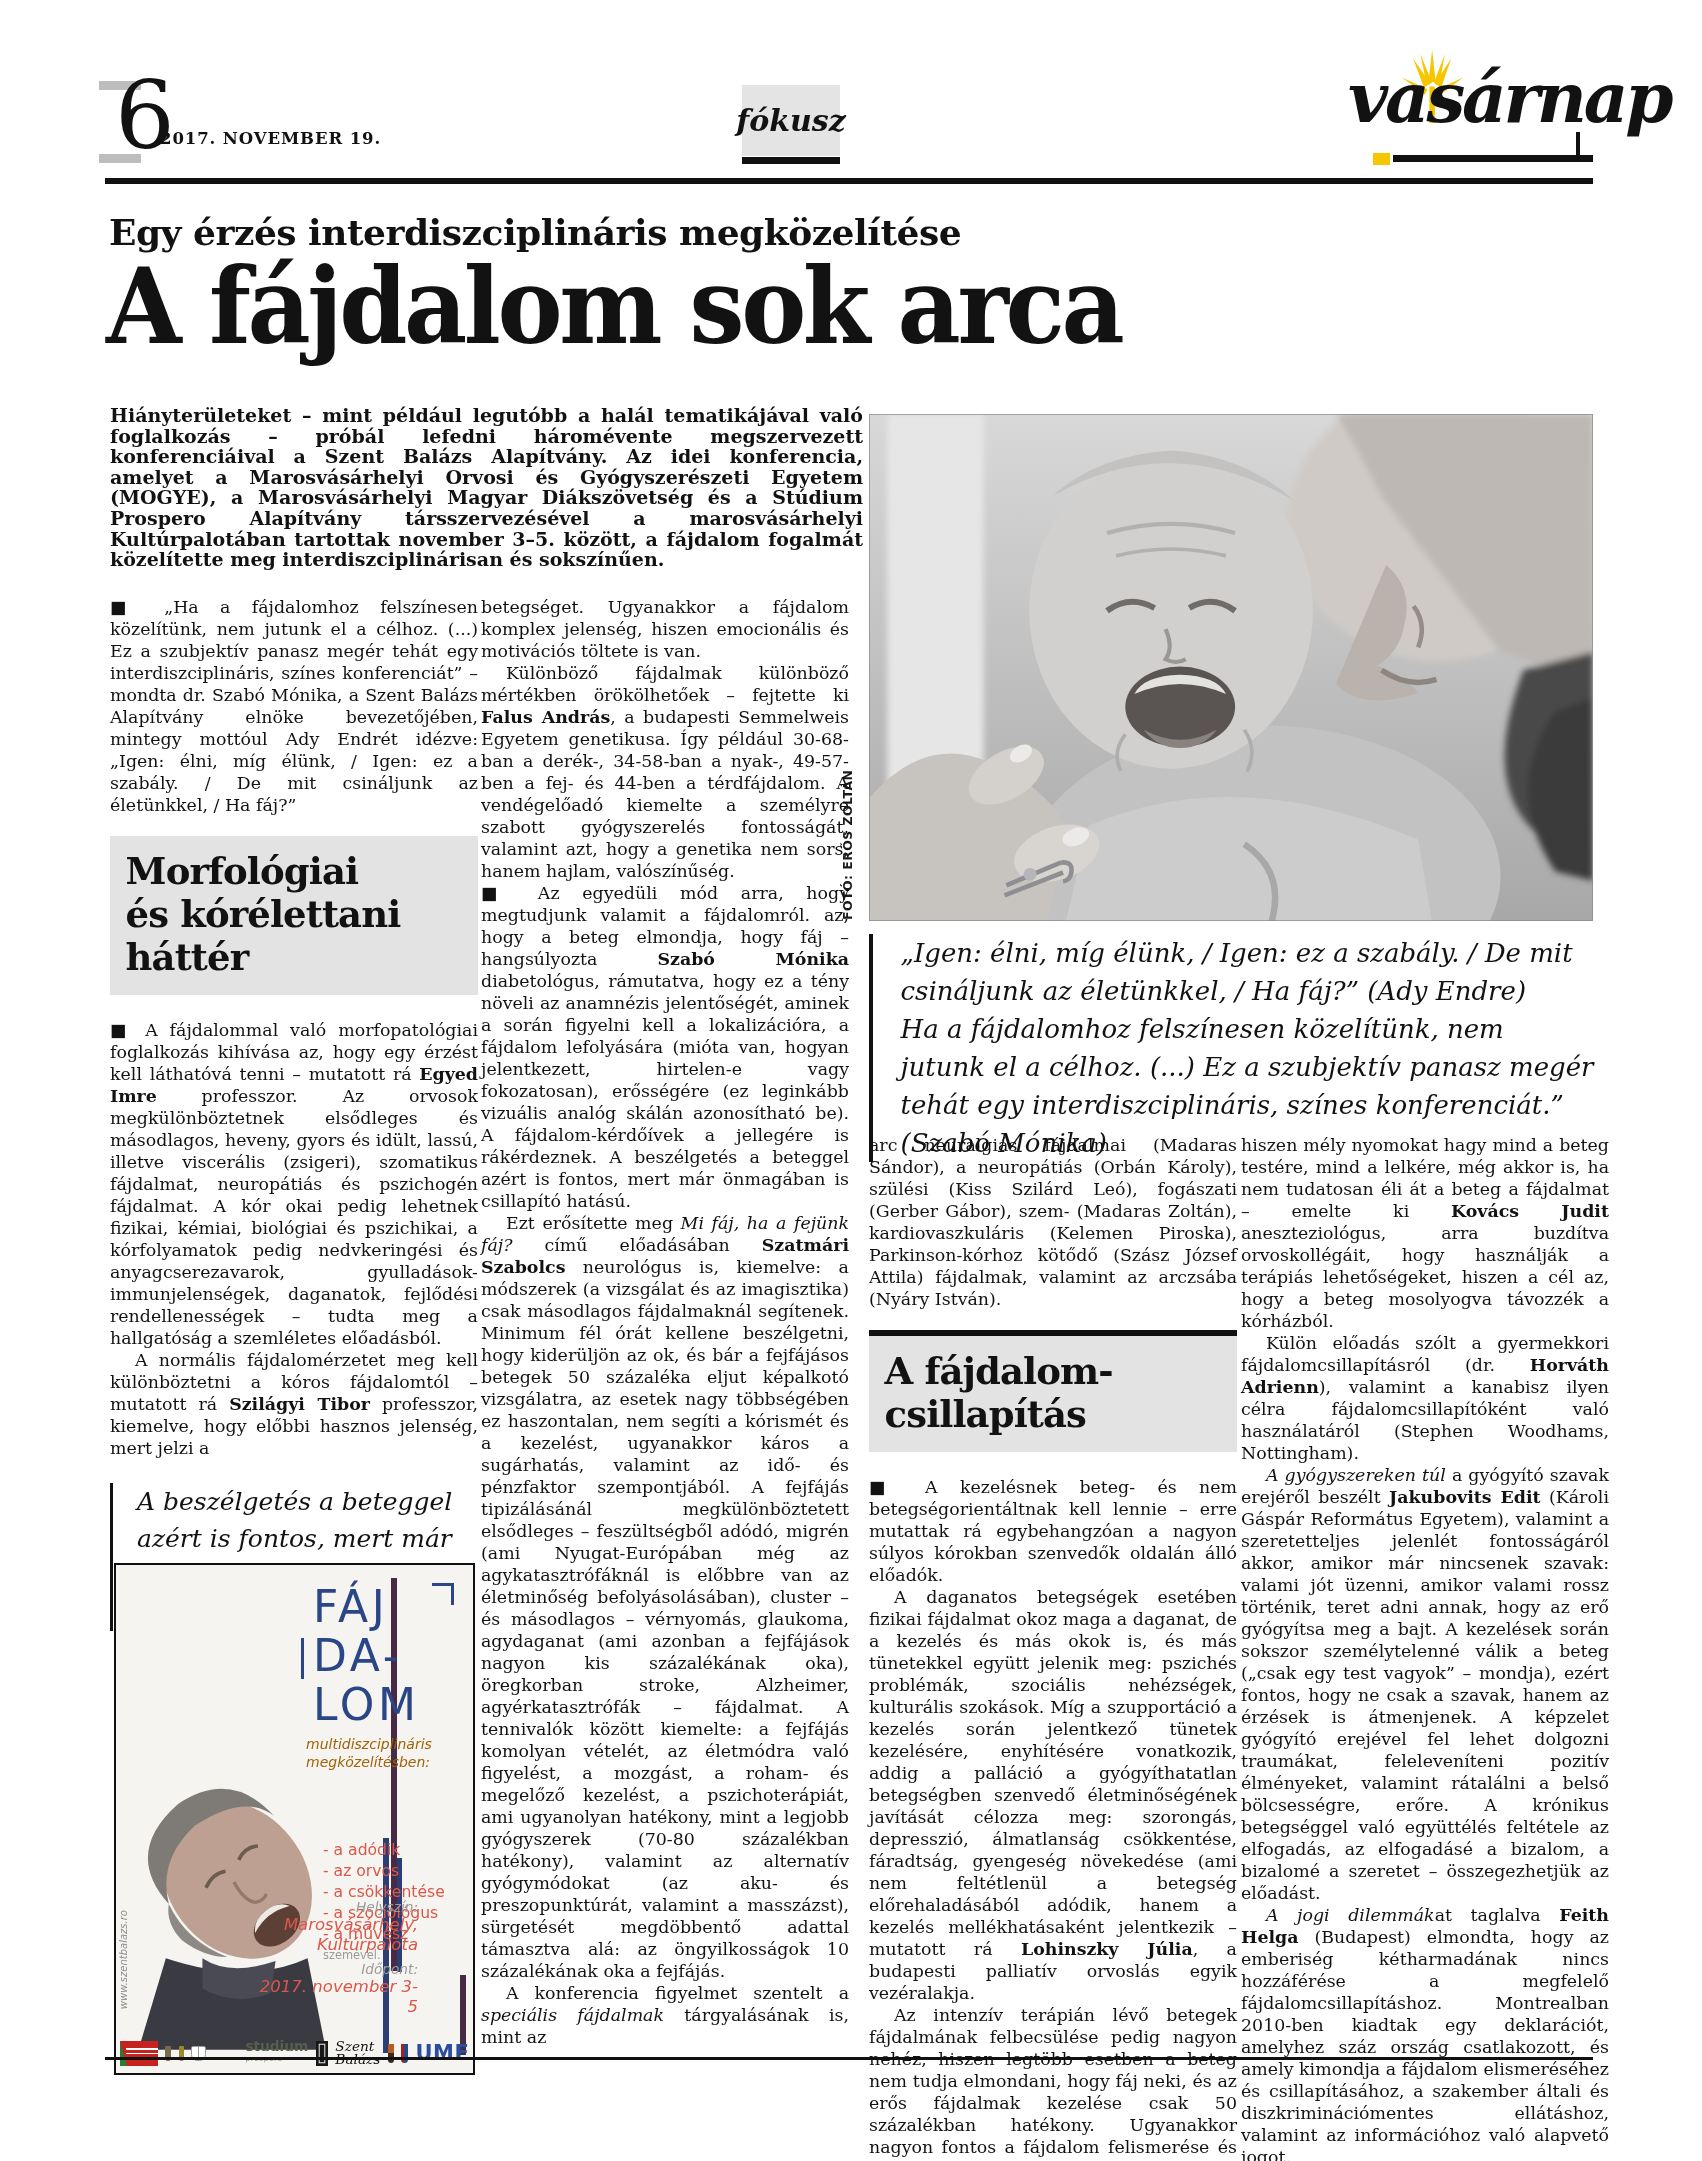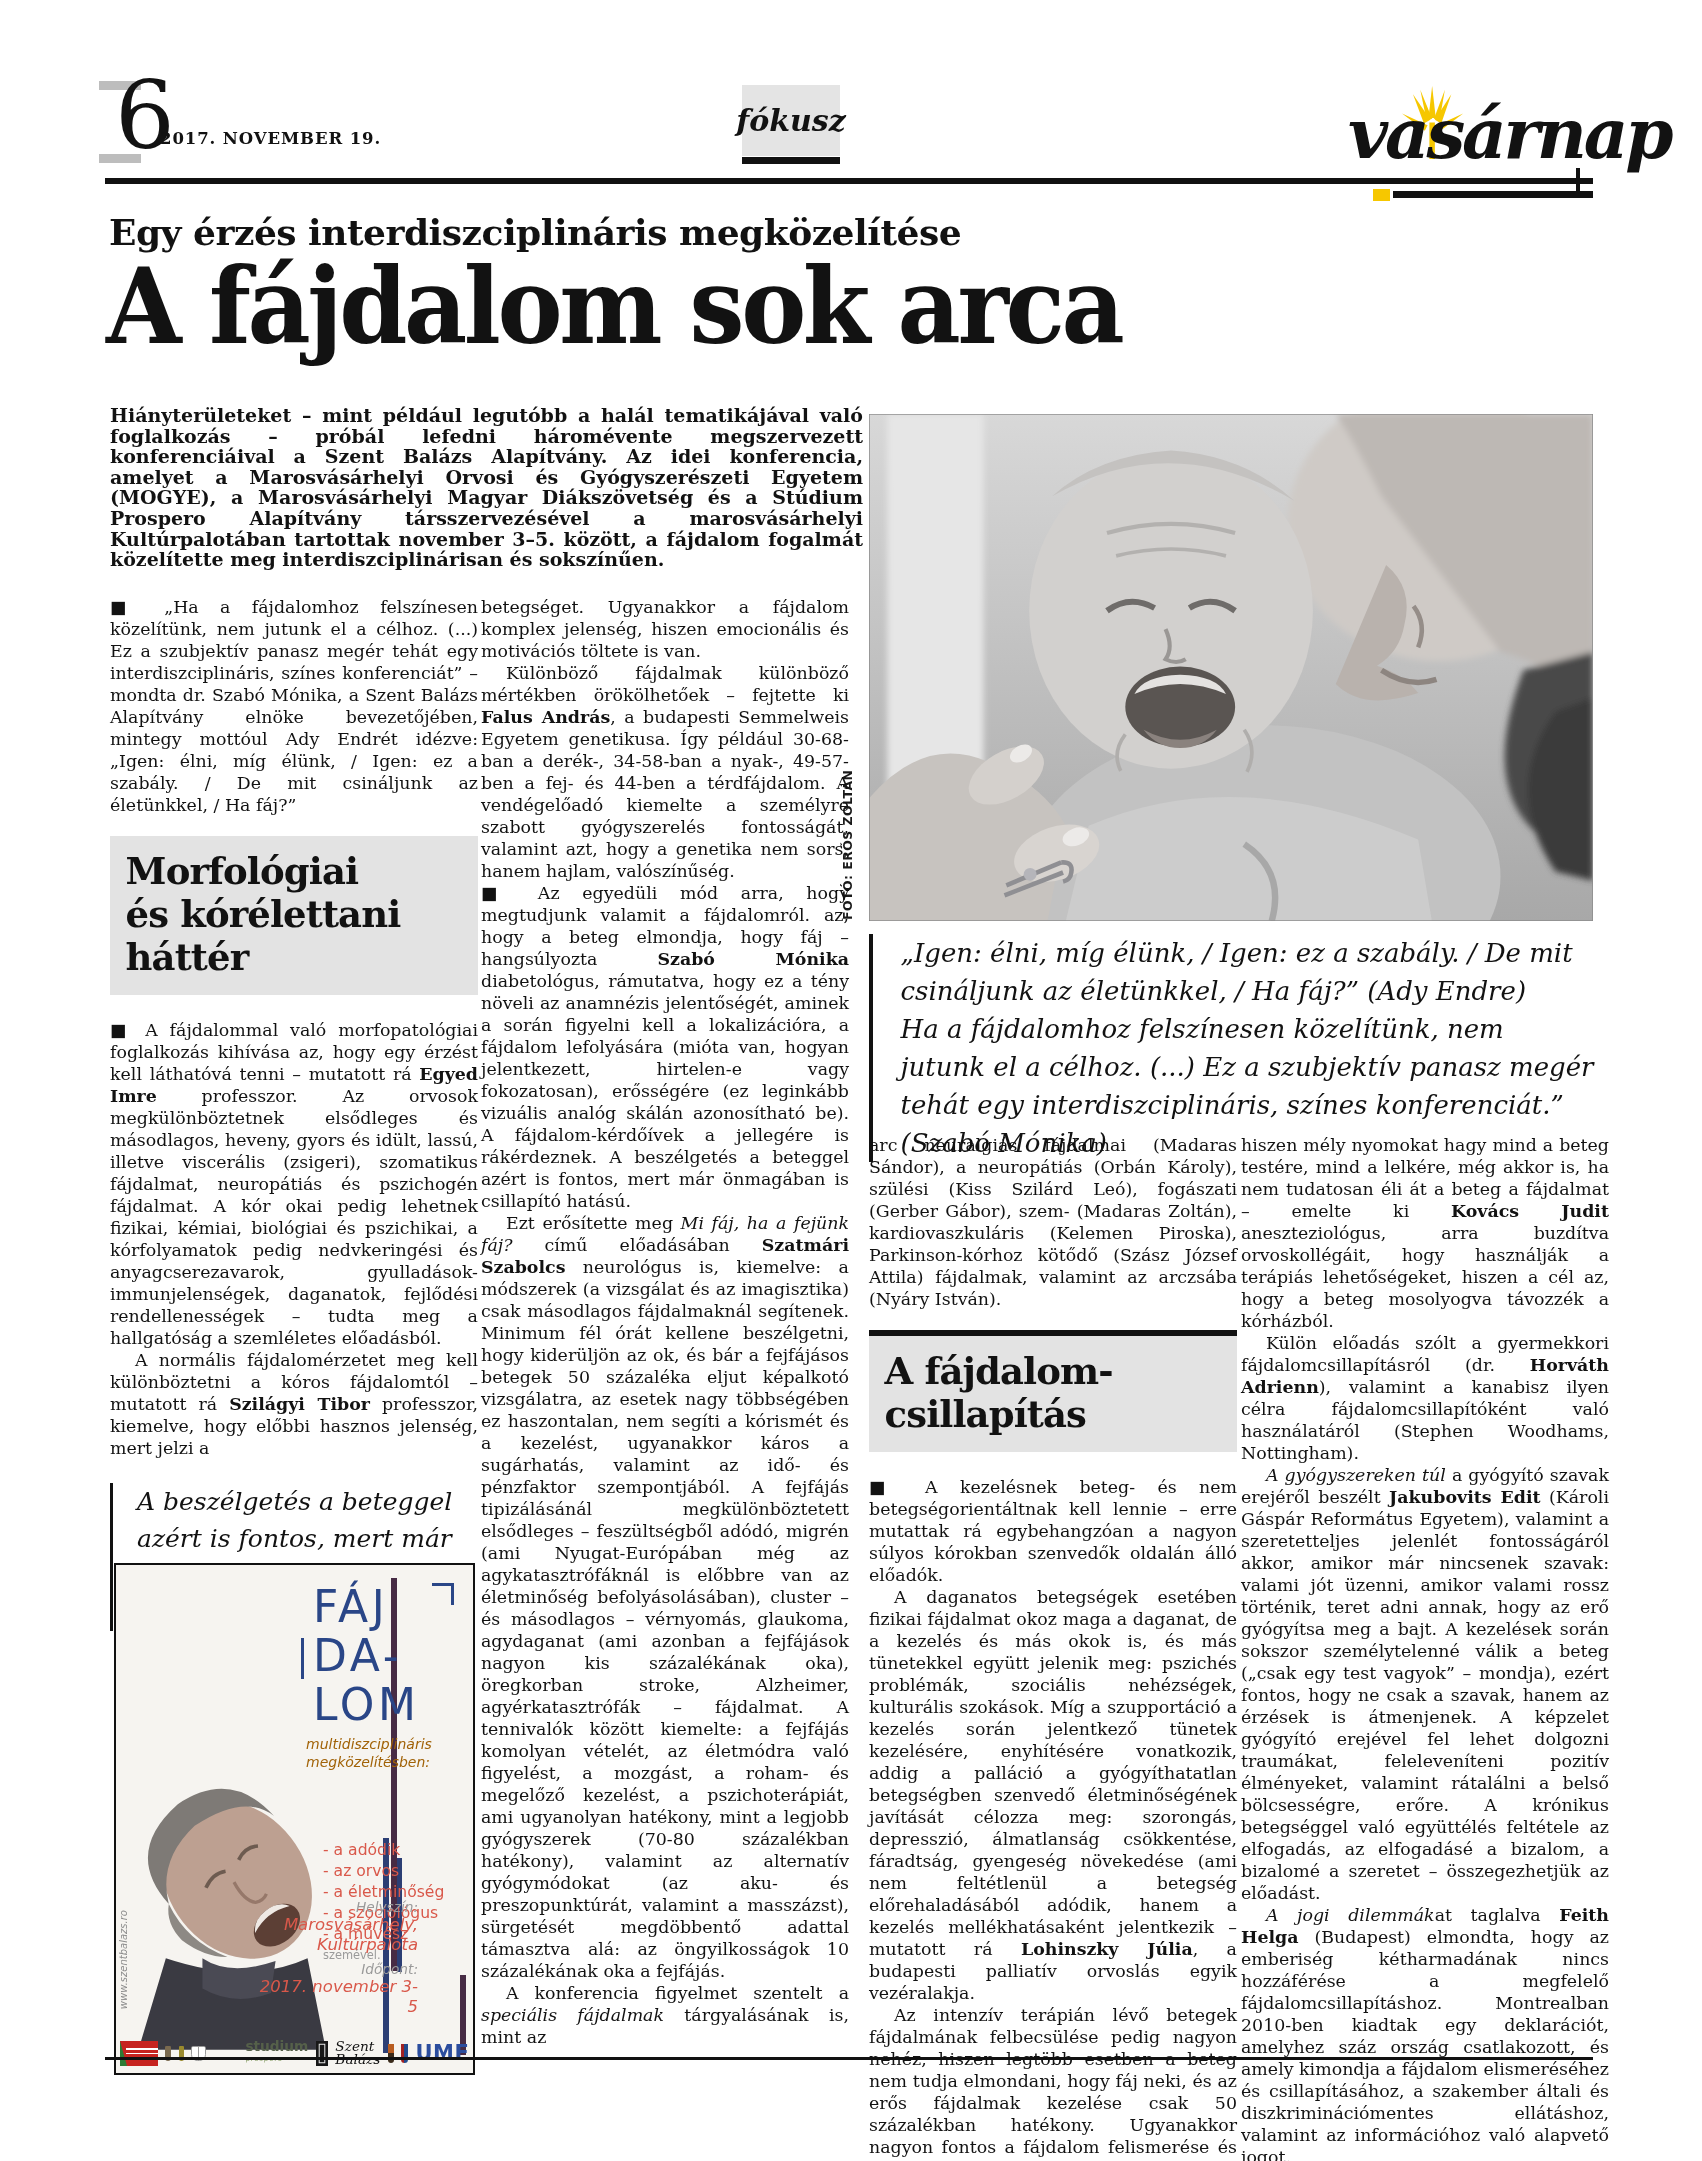--- a/index.html
+++ b/index.html
@@ -7,21 +7,21 @@
         font-family:"DejaVu Serif","Liberation Serif",serif;}
   .b{font-weight:bold;} .i{font-style:italic;}
 
   
   .hdr-bar{position:absolute;background:#bdbdbd;}
   .pagenum{position:absolute;left:115px;top:69px;font-size:94px;line-height:1;font-weight:400;}
   .hdr-date{position:absolute;left:160px;top:129px;font-size:16.5px;font-weight:bold;letter-spacing:0.9px;}
   .fokusz{position:absolute;left:742px;top:85px;width:98px;height:71px;background:#e4e4e4;
           display:flex;align-items:center;justify-content:center;font-style:italic;font-weight:bold;font-size:30px;}
   .fokusz-ul{position:absolute;left:742px;top:157px;width:98px;height:7.3px;background:#111;}
-  .logo{position:absolute;left:1348px;top:63px;width:249px;height:105px;margin-top:36px;}
+  .logo{position:absolute;left:1348px;top:63px;width:249px;height:105px;}
   .logo-text{position:absolute;left:0;top:0;font-size:69px;line-height:1;font-style:italic;font-weight:bold;letter-spacing:-3.2px;}
   .logo-burst{position:absolute;left:51px;top:-13px;}
   .logo-sq{position:absolute;left:25px;top:90px;width:17.4px;height:12px;background:#f6c700;}
   .logo-ul{position:absolute;left:45px;top:92px;width:200px;height:7.3px;background:#111;}
   .logo-stem{position:absolute;left:228px;top:69px;width:4.1px;height:26px;background:#111;}
   .hdr-rule{position:absolute;left:105px;top:178px;width:1488px;height:6.4px;background:#111;}
 
   
   .kicker{position:absolute;left:109px;top:211px;font-size:36px;font-weight:bold;letter-spacing:-0.5px;}
   .headline{position:absolute;left:106px;top:254px;font-size:105px;line-height:1;font-weight:bold;
@@ -243,21 +243,21 @@
     <div class="pt-br2"></div>
 
     <div class="poster-sub">
       <div>multidiszciplináris</div>
       <div>megközelítésben:</div>
     </div>
 
     <div class="poster-list">
       <div>- a adódik</div>
       <div>- az orvos</div>
-      <div>- a életminőség</div>
+      <div>- a csökkentése</div>
       <div>- a szociológus</div>
       <div>- a művész</div>
       <div class="poster-list-suffix">szemével.</div>
     </div>
 
     <div class="poster-venue">
       <div class="pv-label">Helyszín:</div>
       <div class="pv-val">Marosvásárhely,</div>
       <div class="pv-val">Kultúrpalota</div>
       <div class="pv-label" style="margin-top:6.4px;">Időpont:</div>

